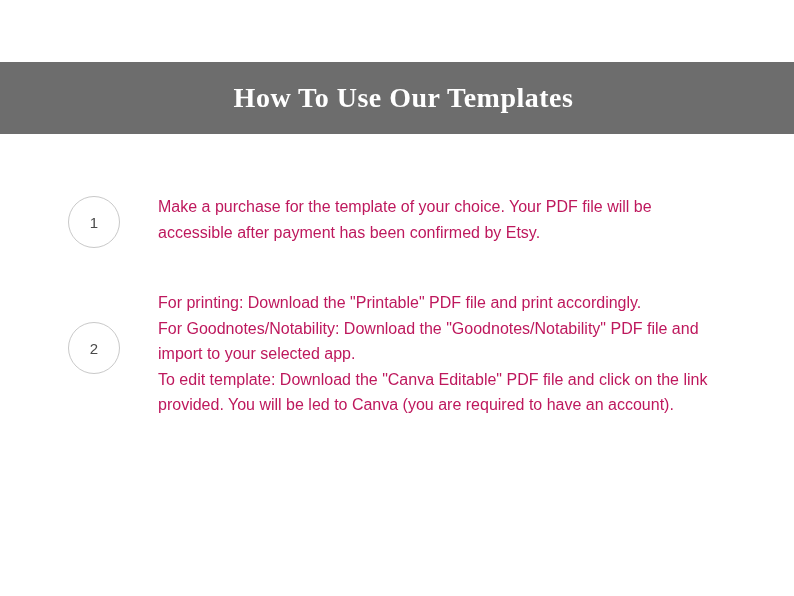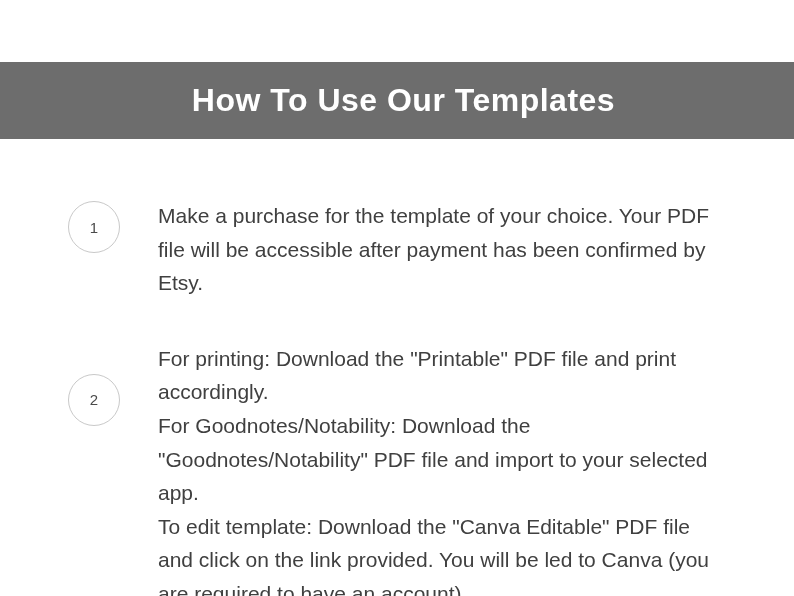--- a/index.html
+++ b/index.html
@@ -16,23 +16,23 @@
     }
     .title-bar {
       background: #6d6d6d;
       width: 100%;
       margin-top: 62px;
       padding: 20px 0;
       text-align: center;
     }
     .title {
       color: #ffffff;
-      font-size: 32px;
+      font-size: 28px;
       font-weight: bold;
-      font-family: Liberation Sans, sans-serif;
+      font-family: Liberation Serif, serif;
       letter-spacing: 0.5px;
       padding-left: 13px;
     }
     .content {
       padding: 60px 68px 0 68px;
     }
     .step {
       display: flex;
       align-items: flex-start;
       margin-bottom: 42px;
@@ -48,22 +48,22 @@
       justify-content: center;
       font-size: 15px;
       color: #4a4a4a;
       margin-right: 38px;
       margin-top: 2px;
     }
     .step-2-offset {
       margin-top: 32px;
     }
     .step-text {
-      color: #404040;
-      font-size: 21px;
+      color: #be185d;
+      font-size: 16px;
       line-height: 1.6;
       flex: 1;
     }
   </style>
 </head>
 <body>
 
 <div class="title-bar">
   <div class="title">How To Use Our Templates</div>
 </div>

